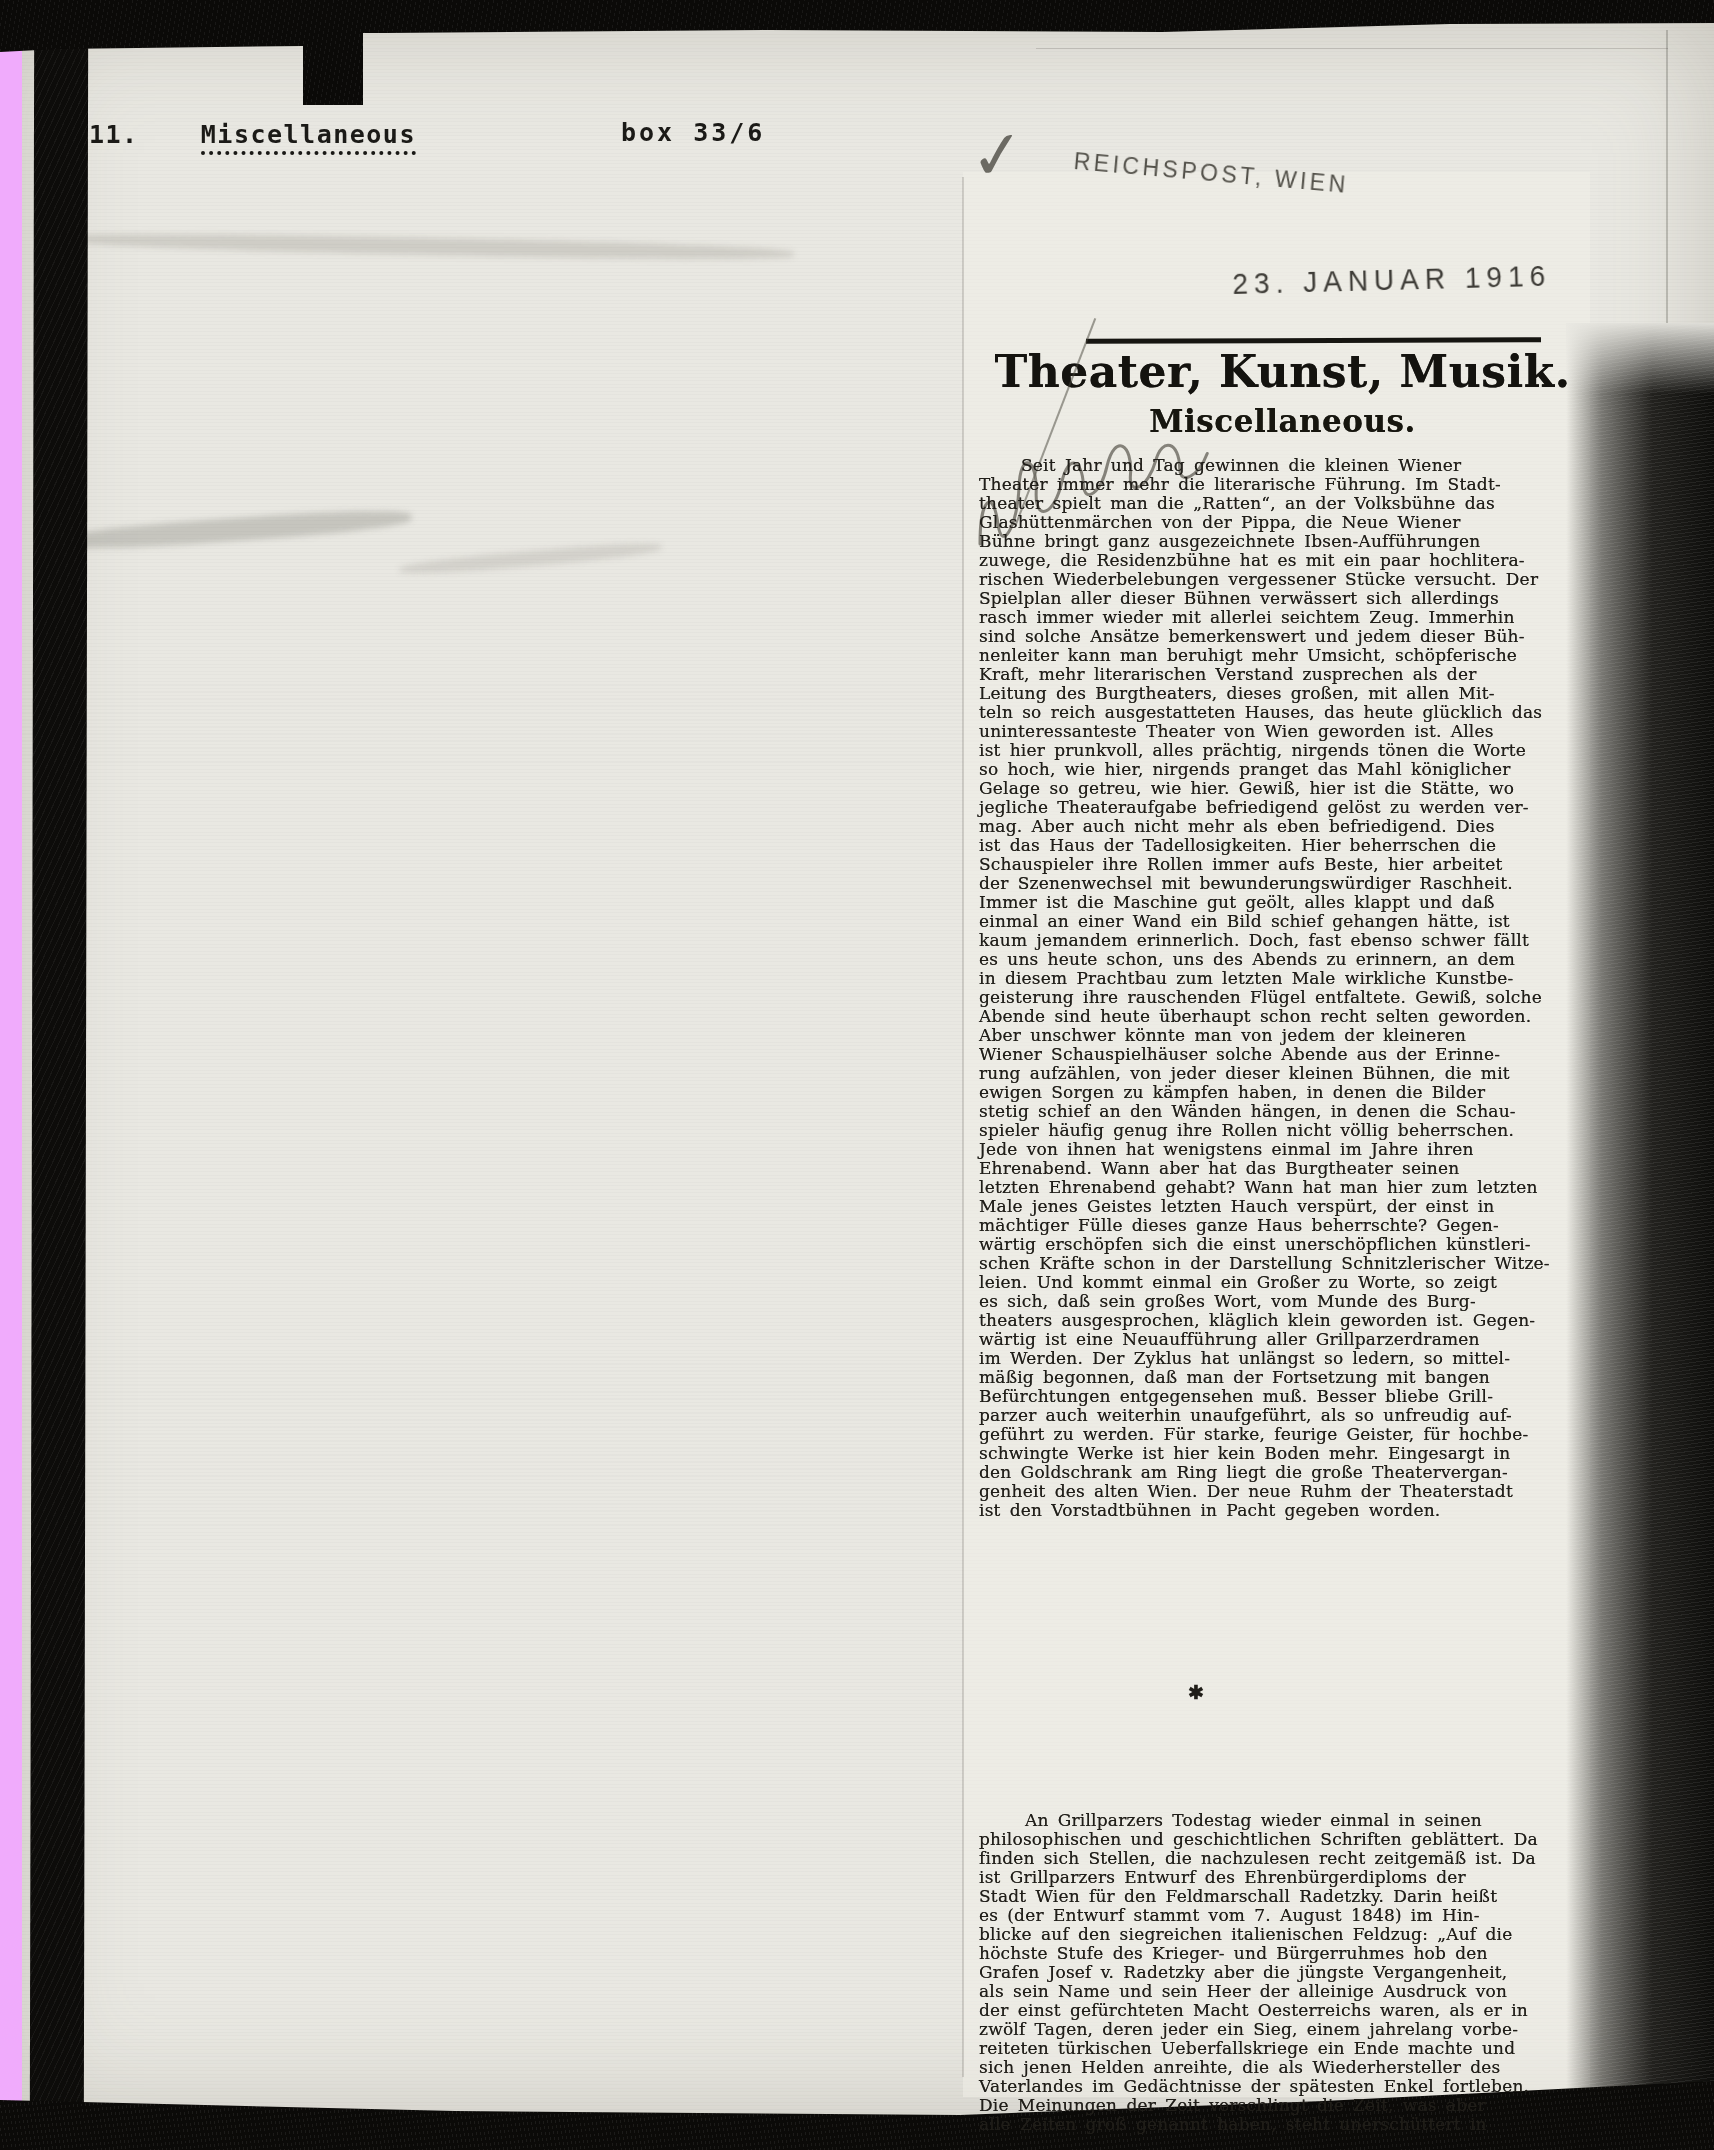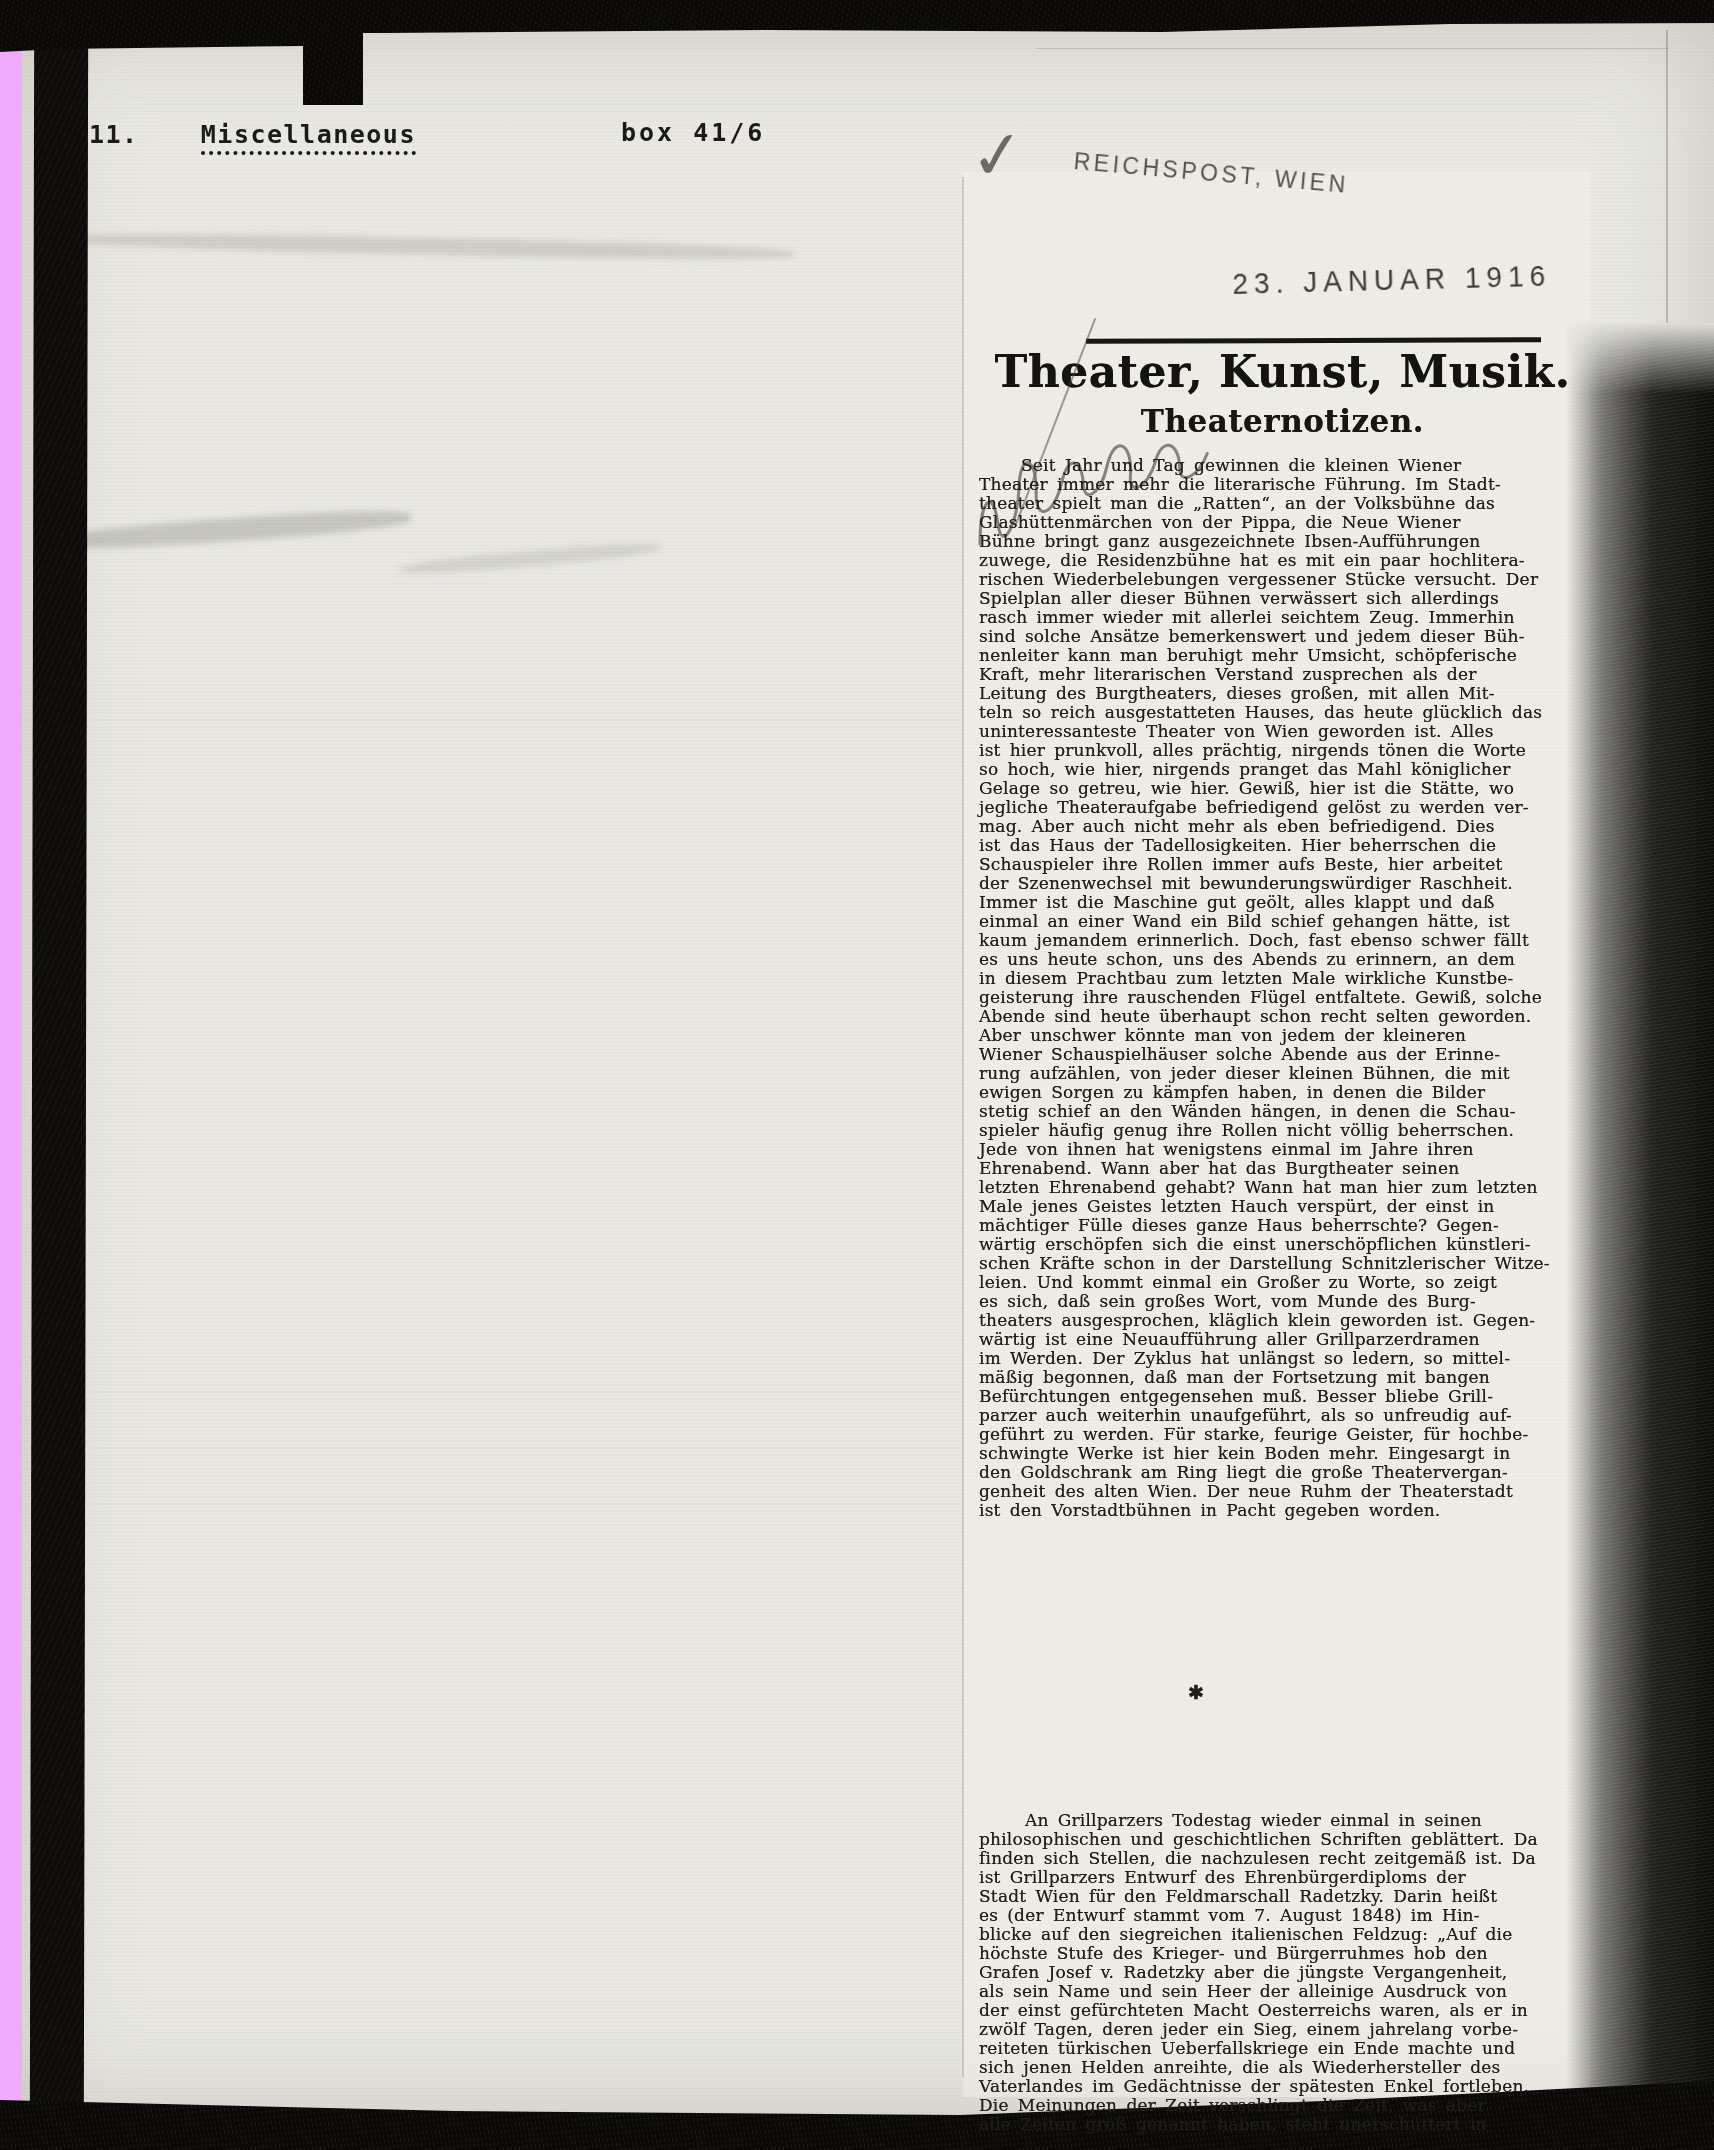--- a/index.html
+++ b/index.html
@@ -119,29 +119,29 @@
   <div class="stripe-b"></div>
   <div class="topbar"></div>
   <div class="right-shadow"></div>
   <div class="bottombar"></div>
 
   <div class="typerow">
     <span>11.</span>
     <span style="display:inline-block; width:29px;"></span>
     <span class="uline">Miscellaneous</span>
   </div>
-  <div class="boxlabel">box 41/6</div>
+  <div class="boxlabel">box 33/6</div>
 
   <span class="check">✓</span>
   <div class="stamp-source">REICHSPOST, WIEN</div>
   <div class="stamp-date">23. JANUAR 1916</div>
 
   <div class="rule"></div>
   <h1 class="headline">Theater, Kunst, Musik.</h1>
-  <h2 class="subheadline">Theaternotizen.</h2>
+  <h2 class="subheadline">Miscellaneous.</h2>
 
   <svg class="scrawl" width="313" height="263" viewBox="0 0 620 520">
     <line x1="110" y1="440" x2="268" y2="30" stroke="rgba(70,67,58,0.5)" stroke-width="4"></line>
     <path d="M 18,420 C 40,330 70,320 62,390 C 55,450 100,400 120,330 C 140,260 170,280 150,350 C 135,405 175,400 205,340 C 230,290 255,305 245,355 C 238,395 275,380 300,330 C 330,272 360,300 340,360 C 326,402 368,392 395,345 C 420,300 450,320 438,370 C 430,405 470,395 498,355" fill="none" stroke="rgba(98,95,85,0.75)" stroke-width="6" stroke-linecap="round" transform="rotate(-14 260 360)"></path>
   </svg>
 
   <div class="para p1">Seit Jahr und Tag gewinnen die kleinen  Wiener
 Theater immer mehr die literarische Führung. Im Stadt-
 theater spielt man die „Ratten“, an der Volksbühne das
 Glashüttenmärchen von der Pippa, die Neue Wiener

